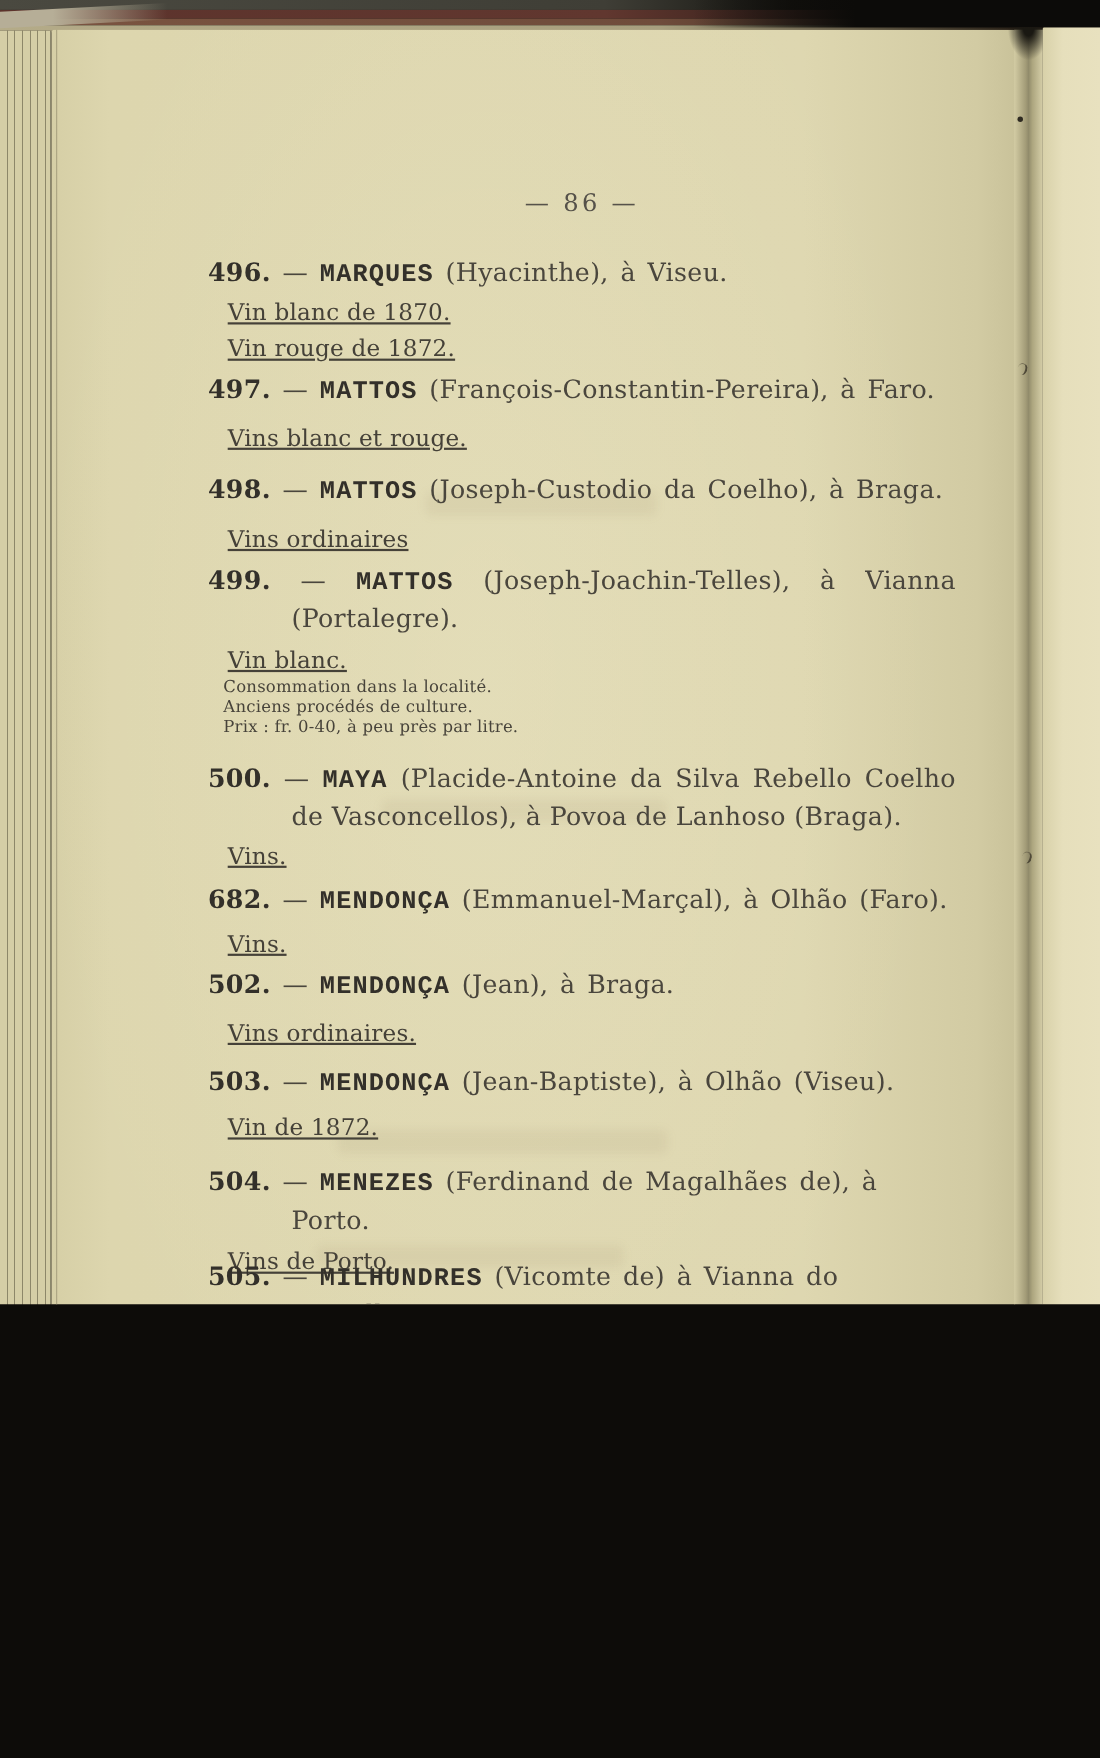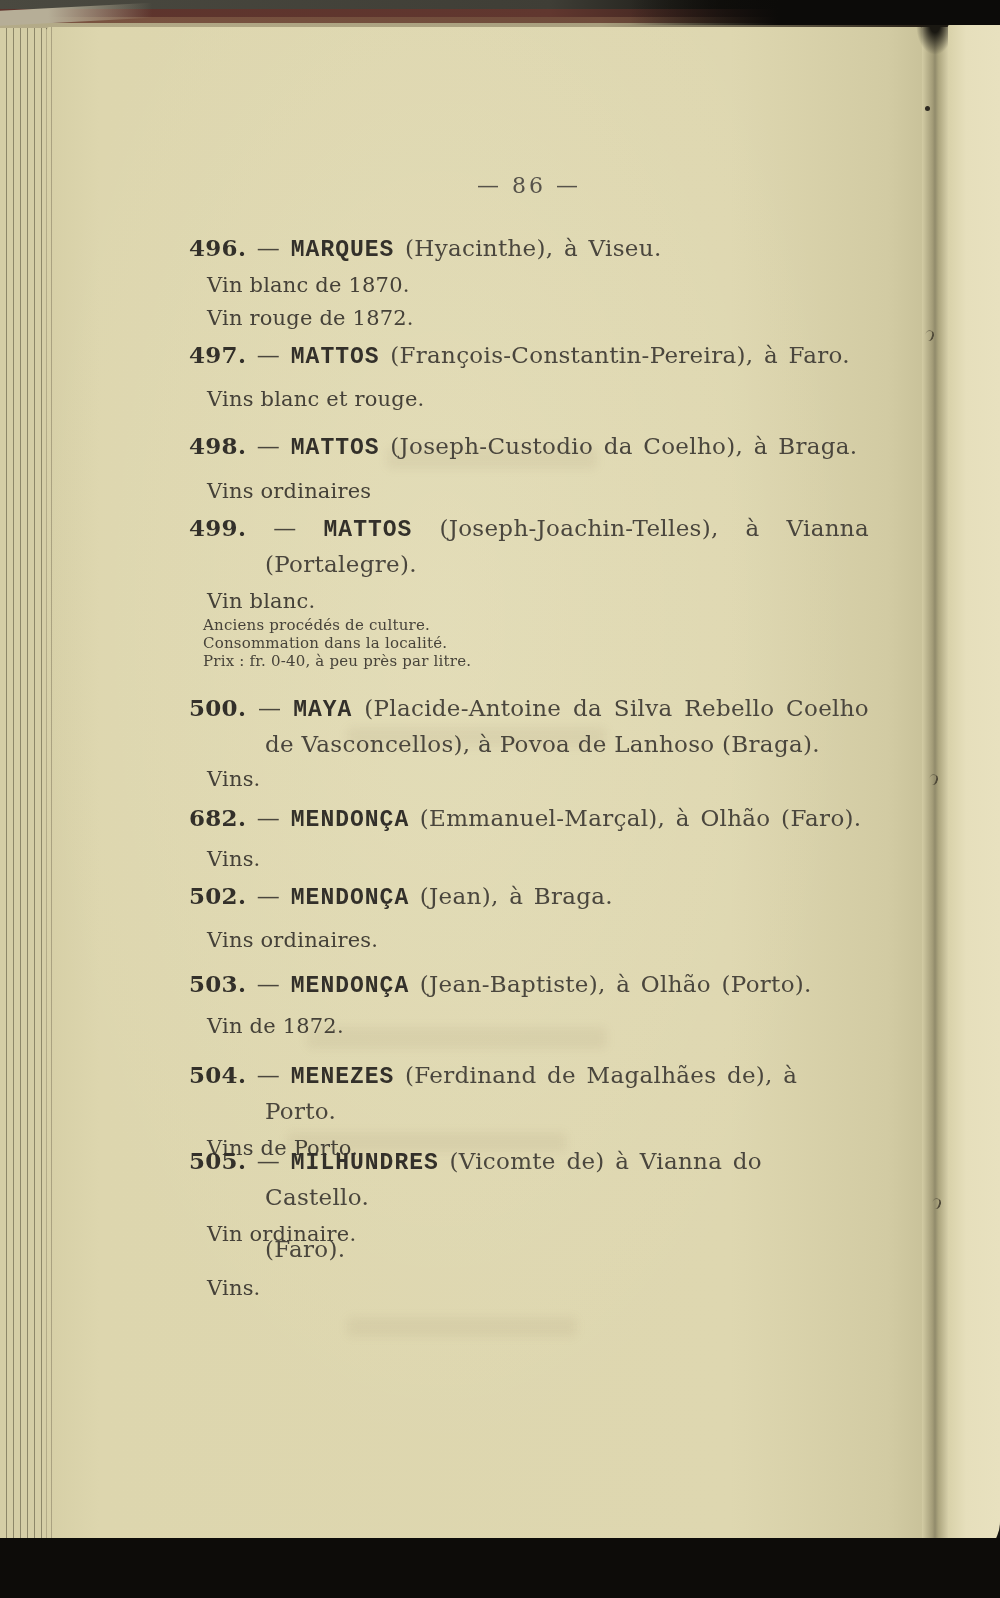--- a/index.html
+++ b/index.html
@@ -1,18 +1,18 @@
 <!DOCTYPE html>
 <html style="--paper: #ded7b0; --paper_right_page: #e6dfbc; --paper_edge_line: #8d8769; --ink: #454138; --heading_ink: #33302a; --note_ink: #47433a; --cover_maroon: #5c332c; --gutter_shadow: #918b6b; --background_dark: #14130f;"><head>
 <meta charset="utf-8">
 <style>
   html,body { margin:0; padding:0; }
   body { background:#0d0c09; }
   .scene {
-    position:relative; width:1000px; height:1538px; overflow:hidden;
+    position:relative; width:1000px; height:1186px; overflow:hidden;
     background: var(--background_dark, #14130f);
     font-family:"DejaVu Serif","Liberation Serif",serif;
   }
   
   .band { position:absolute; left:0; width:100%; }
   .band1 { top:0; height:9px;  background:linear-gradient(to right,#4a4940,#3f3e36 55%,#14130f 72%,#0b0a08); }
   .band2 { top:9px; height:8px; background:linear-gradient(to right,#5c332c,#61372f 55%,#1c1410 82%,#0d0b09); }
   .band3 { top:17px; height:6px; background:linear-gradient(to right,#7b5441,#6f4c3b 60%,#241a14 88%); }
   .band4 { top:23px; height:5px; background:linear-gradient(to right,#b4ab88,#a89f7e 60%,#2a2218 92%); }
   .top-left-wedge { position:absolute; left:-8px; top:7px; width:160px; height:15px;
@@ -57,21 +57,21 @@
   .page-number { position:absolute; top:146px; left:0; width:100%; text-align:center;
     font-size:22px; line-height:26px; letter-spacing:3px; color:#56524a; }
   .entry { position:absolute; left:0; width:100%; }
   .entry p { margin:0; }
   .hline { font-size:23px; line-height:34px; color:#4a463d; letter-spacing:0.3px;
     word-spacing:3px; padding-left:76px; text-indent:-76px; }
   .hline.just { text-align:justify; text-align-last:justify; }
   .num, .name { font-weight:bold; color:var(--heading_ink,#33302a); }
   .name { letter-spacing:1px;font-family:Liberation Mono, monospace; }
   .h2 { font-size:23px; line-height:34px; color:#4a463d; letter-spacing:0.3px; padding-left:76px; }
-  .desc { font-size:21px; line-height:33px; color:var(--ink,#454138); margin-top:6px !important; padding-left:18px; letter-spacing:0.2px; }
+  .desc { font-size:21px; line-height:33px; color:var(--ink,#454138); margin-top:6px !important; padding-left:18px; letter-spacing:0.2px;text-decoration:underline; }
   .notes { margin-top:-2px; padding-left:14px; }
   .note { font-size:15px; line-height:18px; color:var(--note_ink,#47433a); letter-spacing:0.2px; }
 </style>
 </head>
 <body>
 
 <div class="scene">
 
   <div class="band band1"></div>
   <div class="band band2"></div>
@@ -111,22 +111,22 @@
       <article class="entry" style="top:402px">
         <p class="hline"><span class="num">498.</span> <span class="dash">—</span> <span class="name">MATTOS</span> <span class="rest">(Joseph-Custodio da Coelho), à Braga.</span></p>
         <p class="desc" style="margin-top:10px !important">Vins ordinaires</p>
       </article>
 
       <article class="entry" style="top:484px">
         <p class="hline just"><span class="num">499.</span> <span class="dash">—</span> <span class="name">MATTOS</span> <span class="rest">(Joseph-Joachin-Telles), à Vianna</span></p>
         <p class="h2">(Portalegre).</p>
         <p class="desc" style="margin-top:4px !important">Vin blanc.</p>
         <div class="notes">
+          <p class="note">Consommation dans la localité.</p>
           <p class="note">Anciens procédés de culture.</p>
-          <p class="note">Consommation dans la localité.</p>
           <p class="note">Prix : fr. 0-40, à peu près par litre.</p>
         </div>
       </article>
 
       <article class="entry" style="top:664px">
         <p class="hline just"><span class="num">500.</span> <span class="dash">—</span> <span class="name">MAYA</span> <span class="rest">(Placide-Antoine da Silva Rebello Coelho</span></p>
         <p class="h2">de Vasconcellos), à Povoa de Lanhoso (Braga).</p>
         <p class="desc" style="margin-top:2px !important">Vins.</p>
       </article>
 
@@ -134,21 +134,21 @@
         <p class="hline"><span class="num">682.</span> <span class="dash">—</span> <span class="name">MENDONÇA</span> <span class="rest">(Emmanuel-Marçal), à Olhão (Faro).</span></p>
         <p class="desc">Vins.</p>
       </article>
 
       <article class="entry" style="top:852px">
         <p class="hline"><span class="num">502.</span> <span class="dash">—</span> <span class="name">MENDONÇA</span> <span class="rest">(Jean), à Braga.</span></p>
         <p class="desc" style="margin-top:9px !important">Vins ordinaires.</p>
       </article>
 
       <article class="entry" style="top:940px">
-        <p class="hline"><span class="num">503.</span> <span class="dash">—</span> <span class="name">MENDONÇA</span> <span class="rest">(Jean-Baptiste), à Olhão (Porto).</span></p>
+        <p class="hline"><span class="num">503.</span> <span class="dash">—</span> <span class="name">MENDONÇA</span> <span class="rest">(Jean-Baptiste), à Olhão (Viseu).</span></p>
         <p class="desc" style="margin-top:7px !important">Vin de 1872.</p>
       </article>
 
       <article class="entry" style="top:1031px">
         <p class="hline"><span class="num">504.</span> <span class="dash">—</span> <span class="name">MENEZES</span> <span class="rest">(Ferdinand de Magalhães de), à Porto.</span></p>
         <p class="desc" style="margin-top:4px !important">Vins de Porto.</p>
       </article>
 
       <article class="entry" style="top:1117px">
         <p class="hline"><span class="num">505.</span> <span class="dash">—</span> <span class="name">MILHUNDRES</span> <span class="rest">(Vicomte de) à Vianna do Castello.</span></p>

